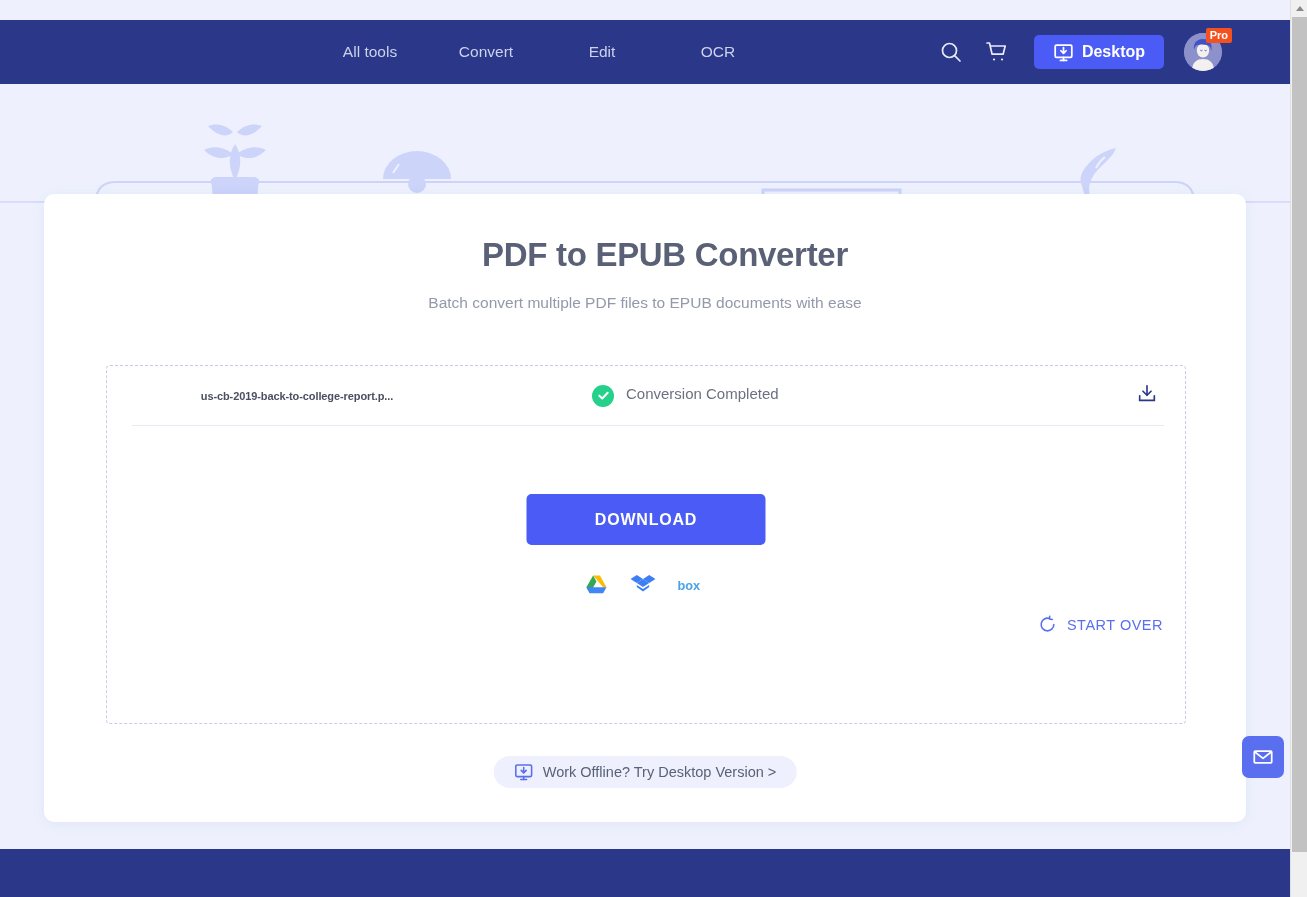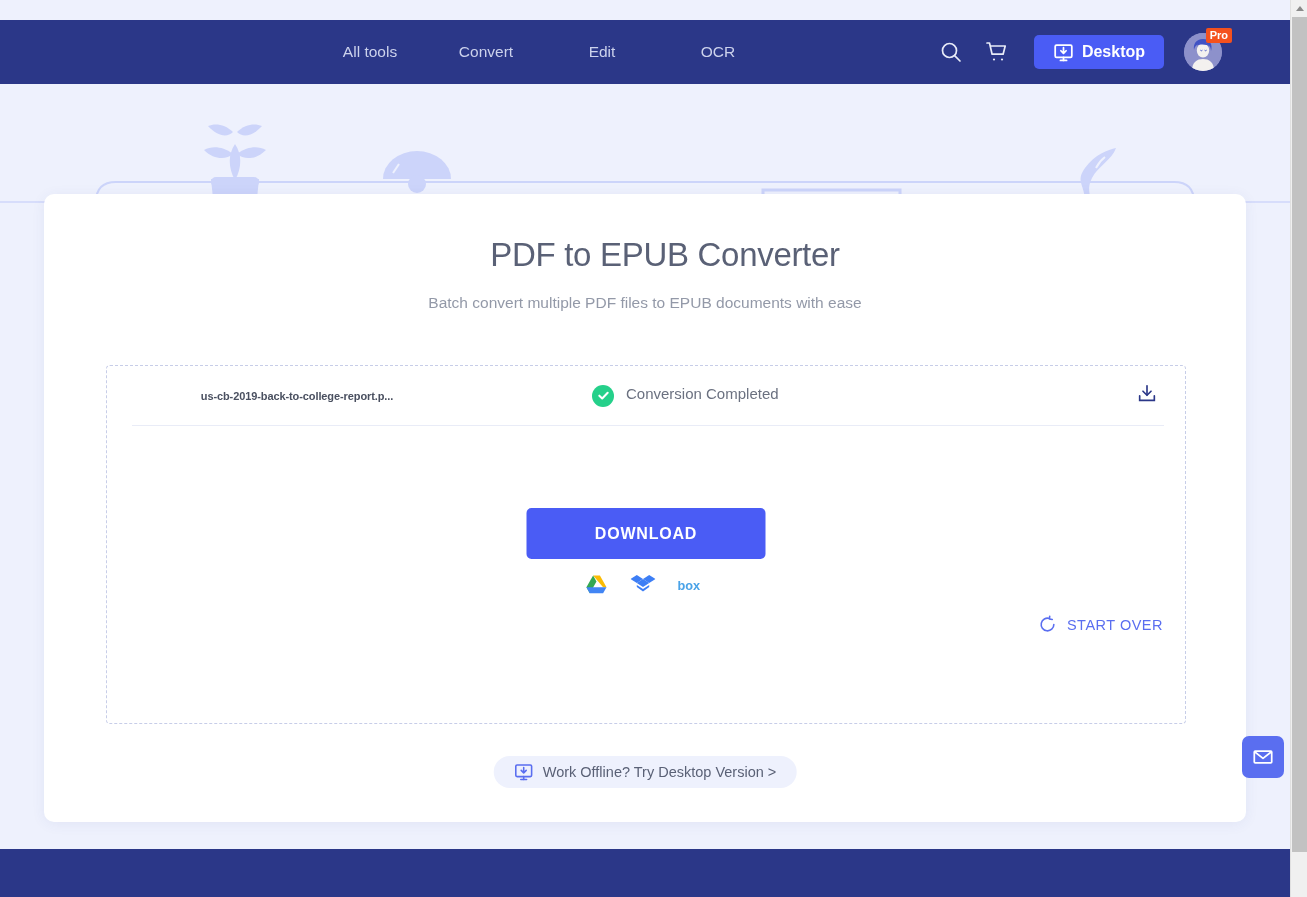--- a/index.html
+++ b/index.html
@@ -137,21 +137,21 @@
     position: absolute; top: 194px; left: 44px;
     width: 1202px; height: 628px;
     background: #ffffff;
     border-radius: 10px;
     box-shadow: 0 2px 14px rgba(60,70,140,.07);
     z-index: 20;
   }
   .page-title {
     text-align: center;
     color: #5a6176;
-    font-size: 33px; font-weight: normal;
+    font-size: 33px; font-weight: bold;
     margin-top: 42px;
     letter-spacing: -.3px;
     padding-left: 40px;
   }
   .page-sub {
     text-align: center;
     color: #9399a8;
     font-size: 15.5px;
     margin-top: 20px;
   }
@@ -184,21 +184,21 @@
     display: flex; align-items: center; justify-content: center;
   }
   .status-text { color: #6b7180; font-size: 15px; }
   .row-dl {
     position: absolute; right: 6px; top: 50%;
     transform: translateY(-50%);
     cursor: pointer;
   }
 
   .dl-btn {
-    position: absolute; top: 142px; left: 50%;
+    position: absolute; top: 128px; left: 50%;
     transform: translateX(-50%);
     width: 239px; height: 51px;
     background: #4a5cf5;
     border: none; border-radius: 5px;
     color: #fff; font-size: 16px; font-weight: bold;
     letter-spacing: .8px;
     cursor: pointer;
     font-family: "Liberation Sans", sans-serif;
   }
   .cloud-row {

